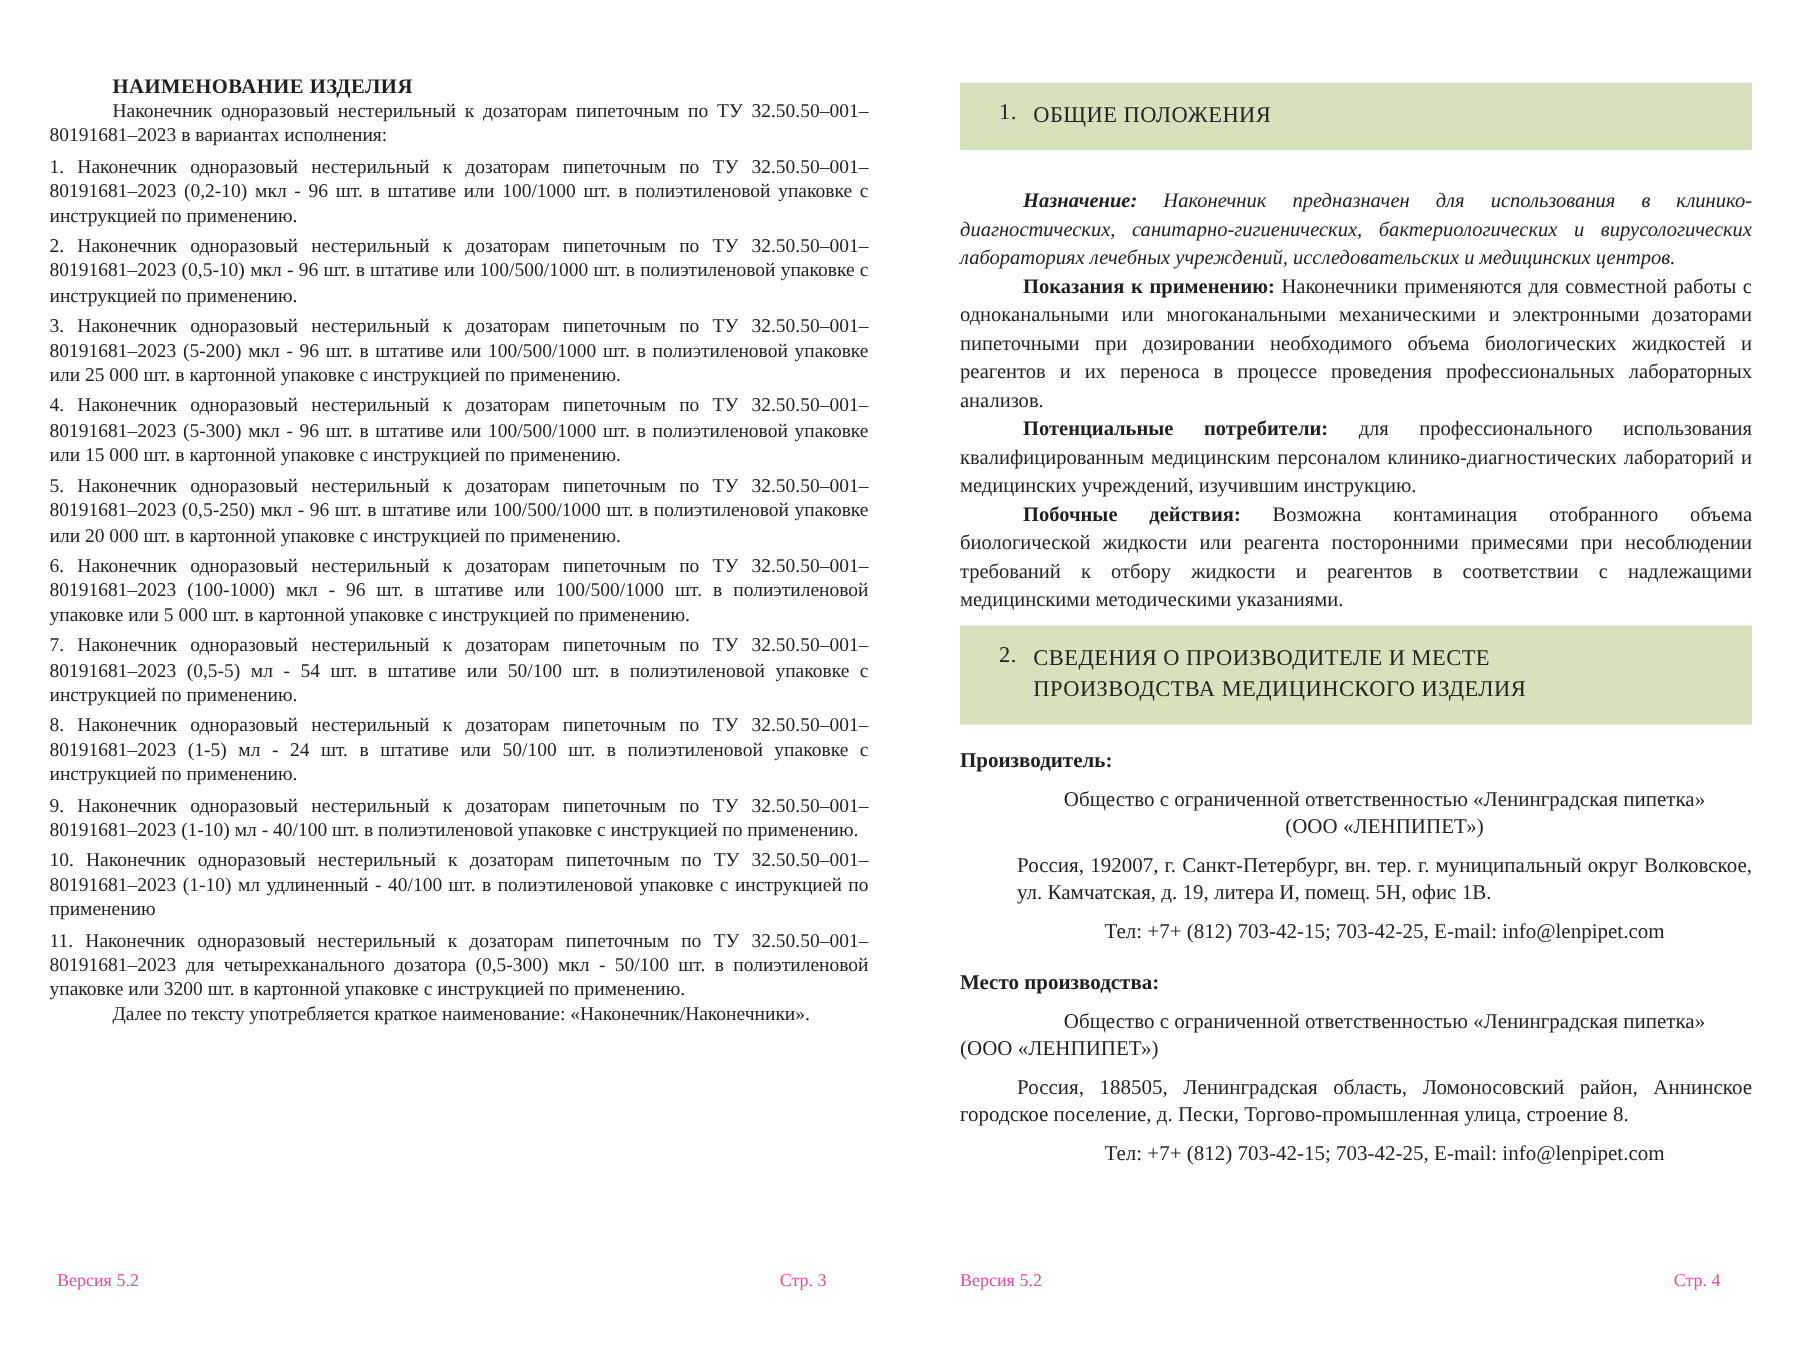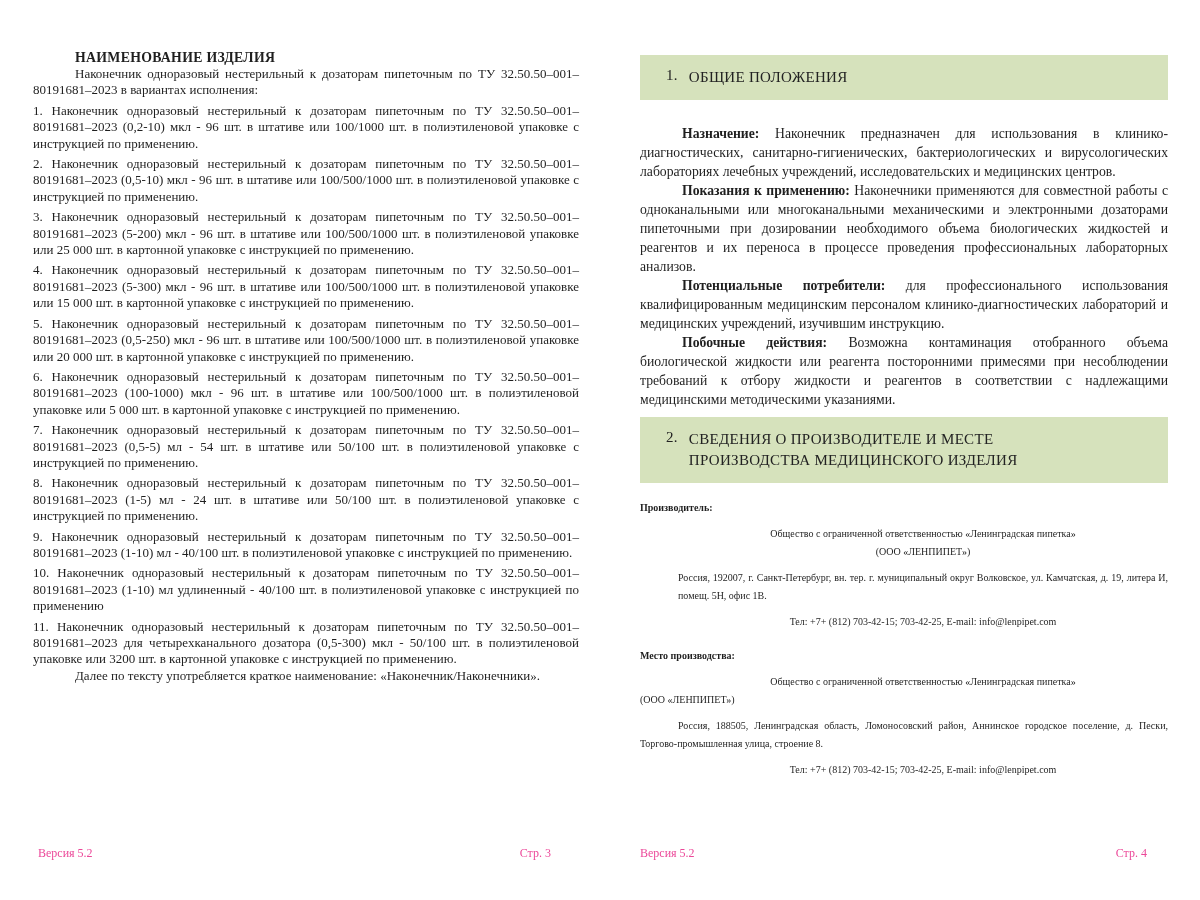--- a/index.html
+++ b/index.html
@@ -33,24 +33,24 @@
     font-size:15px;letter-spacing:.3px;color:#222;
   }
   .band .num{flex:0 0 auto;margin-right:11px;}
   .band .bt{flex:0 1 auto;max-width:430px;line-height:21px;}
   #band-1{margin-top:55px;}
   #band-2{margin-top:8px;}
 
   .right-body{font-size:13.7px;line-height:19px;text-align:justify;}
   .right-body p{margin:0;}
   .rp{margin-top:7px;text-indent:42px;}
-  .rp:first-of-type{margin-top:24px;}
+  .rp:first-of-type{margin-top:24px;font-style:italic;}
   .rp b{font-weight:bold;}
 
-  .sec2{font-size:10px;line-height:18px;}
+  .sec2{font-size:14px;line-height:18px;}
   .sec2-label{font-weight:bold;margin-top:16px;text-align:left;}
   .blk-indent{margin-left:38px;text-align:center;}
   .blk-indent.gap, .first-indent.gap{margin-top:8px;}
   .just{text-align:justify;}
   .first-indent{text-indent:38px;text-align:justify;}
 
   
   .footer-version,.footer-page{
     position:absolute;top:846px;font-size:12px;color:#ec4899;
   }

